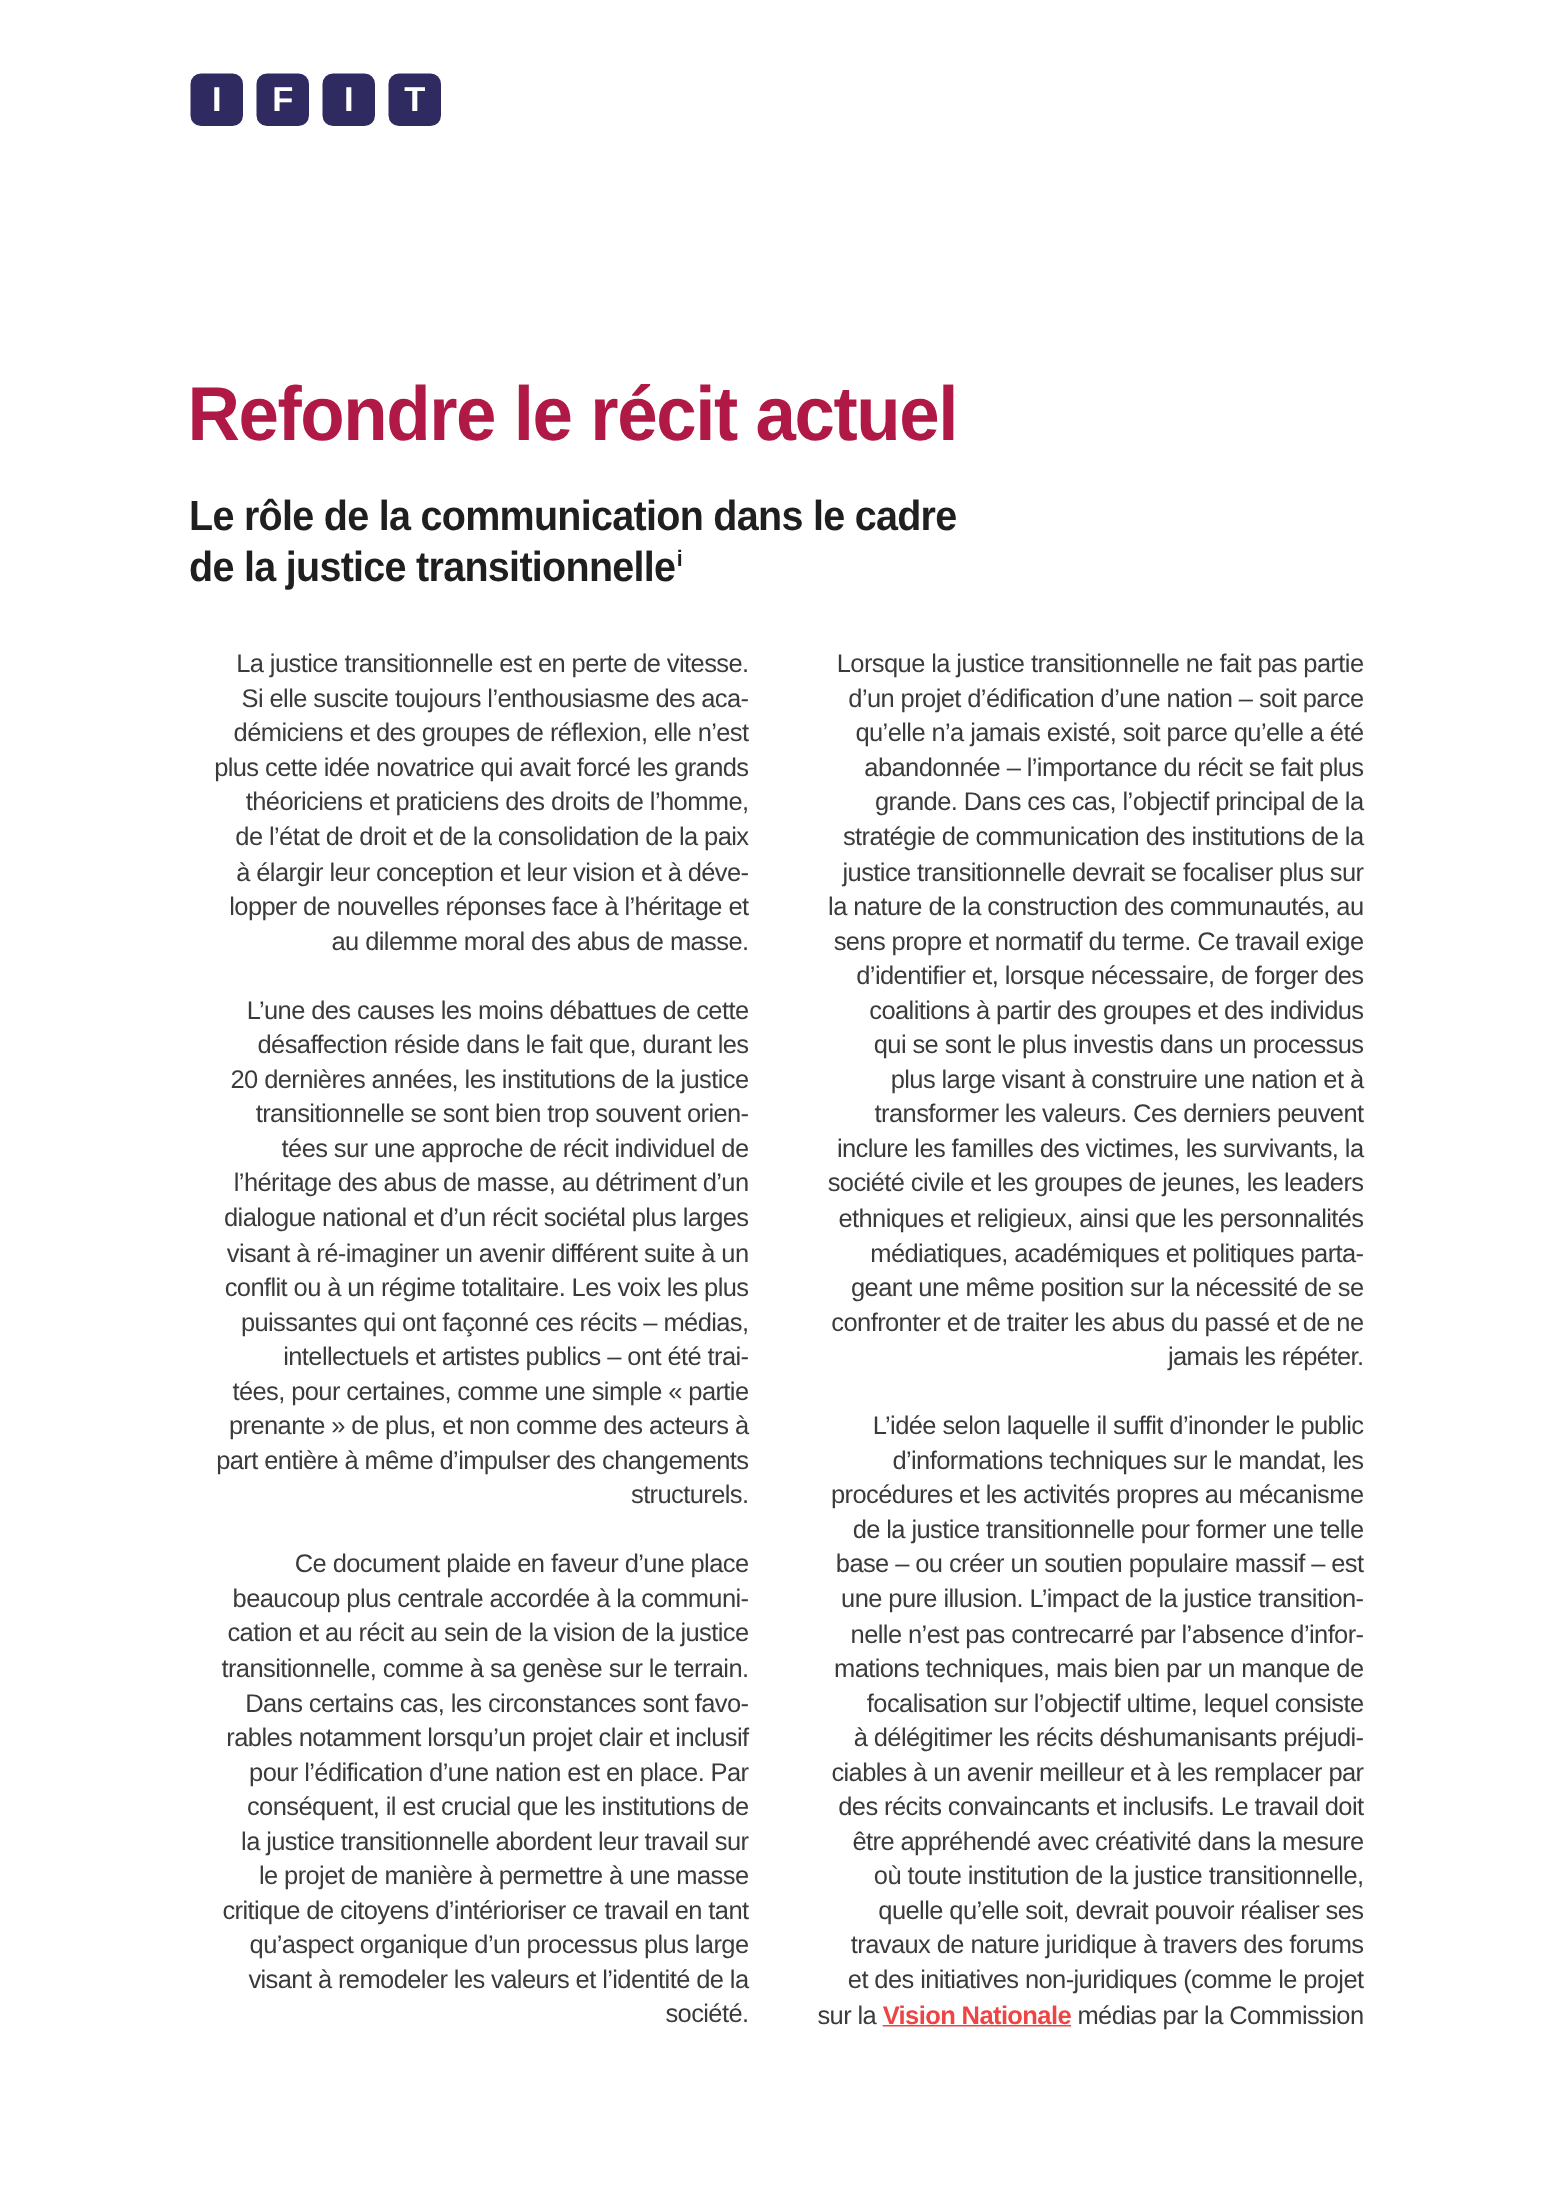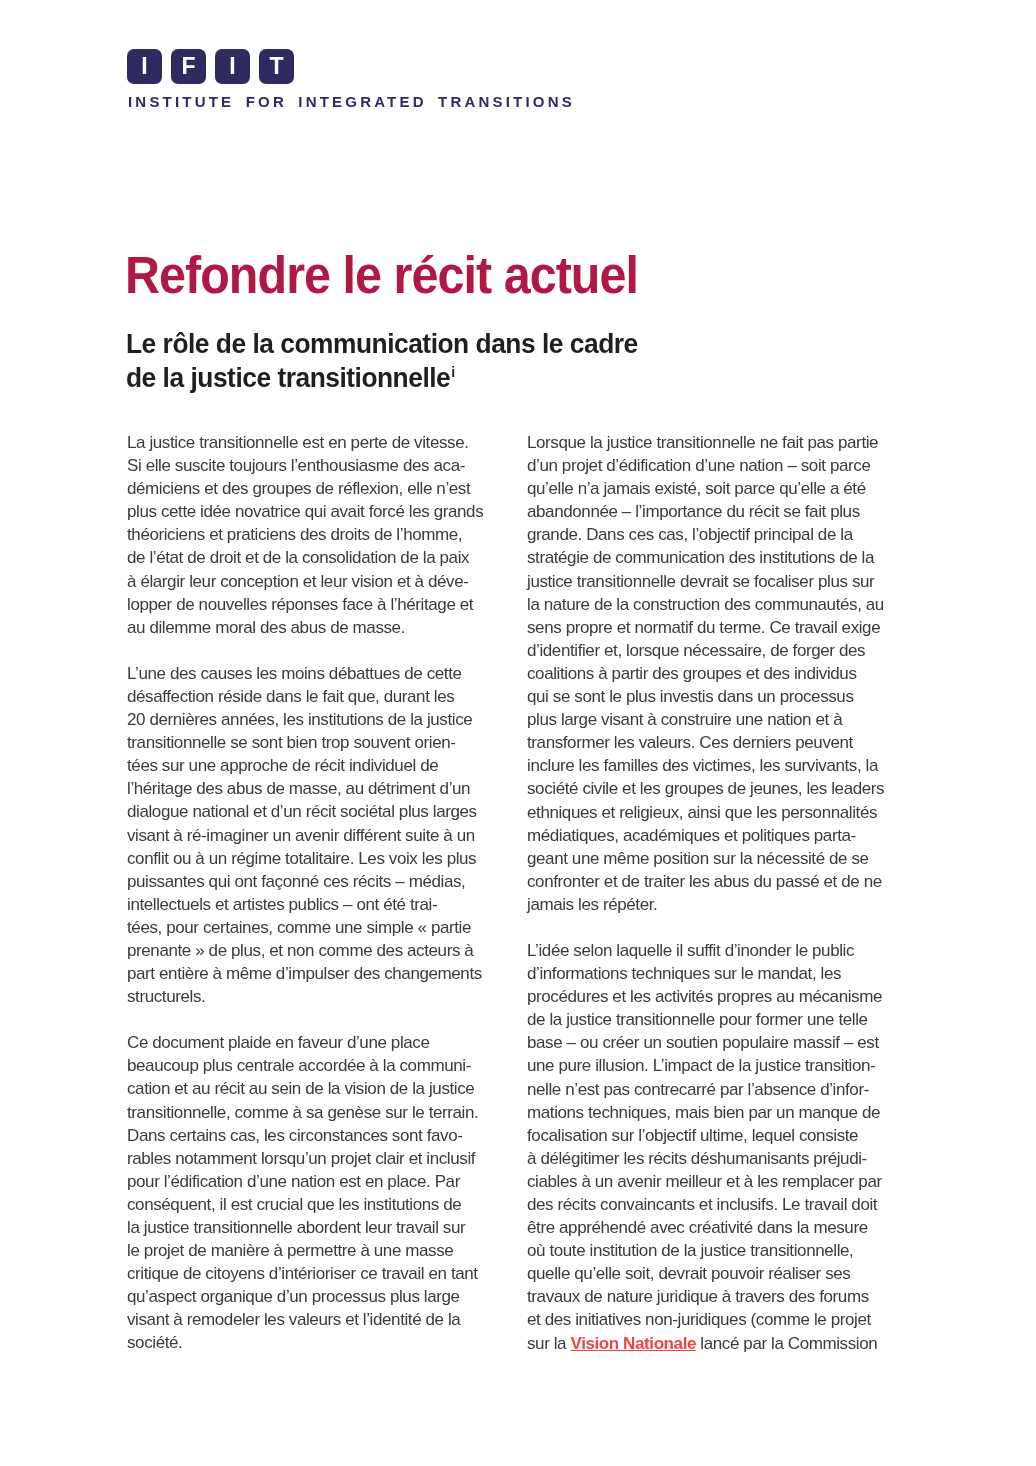--- a/index.html
+++ b/index.html
@@ -82,41 +82,41 @@
   }
   .col-left  { width: 372px; }
   .col-right { width: 382px; }
   .para {
     margin: 0 0 23px 0;
     white-space: pre-line;
     color: #3B3B3B;
     font-size: 17px;
     line-height: 23.1px;
     letter-spacing: -0.4px;
+    text-align: right;
   }
   .para:last-child { margin-bottom: 12px; }
   .doc-link {
     color: #ef4444;
     font-weight: bold;
     text-decoration: underline;
     cursor: pointer;
   }
 </style>
 </head>
 <body>
 
 <div class="page">
 
   <div class="logo-row">
     <span class="logo-box">I</span>
     <span class="logo-box">F</span>
     <span class="logo-box">I</span>
     <span class="logo-box">T</span>
   </div>
-  <div class="wordmark">INSTITUTE FOR INTEGRATED TRANSITIONS</div>
 
   <h1 class="title">Refondre le récit actuel</h1>
 
   <h2 class="subtitle"><span>Le rôle de la communication dans le cadre</span><br><span>de la justice transitionnelle</span><sup>i</sup></h2>
 
   <main class="columns">
     <div class="col-left">
       <p class="para">La justice transitionnelle est en perte de vitesse.
 Si elle suscite toujours l’enthousiasme des aca-
 démiciens et des groupes de réflexion, elle n’est
@@ -188,17 +188,17 @@
 mations techniques, mais bien par un manque de
 focalisation sur l’objectif ultime, lequel consiste
 à délégitimer les récits déshumanisants préjudi-
 ciables à un avenir meilleur et à les remplacer par
 des récits convaincants et inclusifs. Le travail doit
 être appréhendé avec créativité dans la mesure
 où toute institution de la justice transitionnelle,
 quelle qu’elle soit, devrait pouvoir réaliser ses
 travaux de nature juridique à travers des forums
 et des initiatives non-juridiques (comme le projet
-sur la </span><a class="doc-link" href="#">Vision Nationale</a><span> lancé par la Commission</span></p>
+sur la </span><a class="doc-link" href="#">Vision Nationale</a><span> médias par la Commission</span></p>
     </div>
   </main>
 
 </div>
 
 </body></html>

